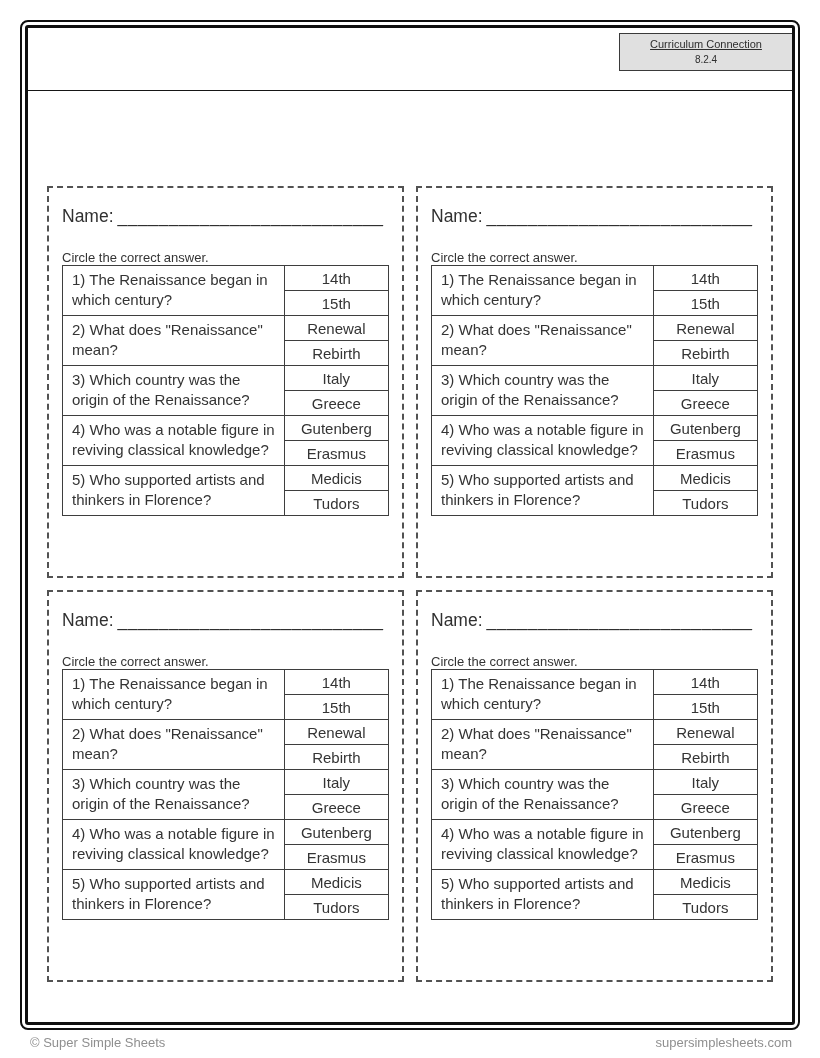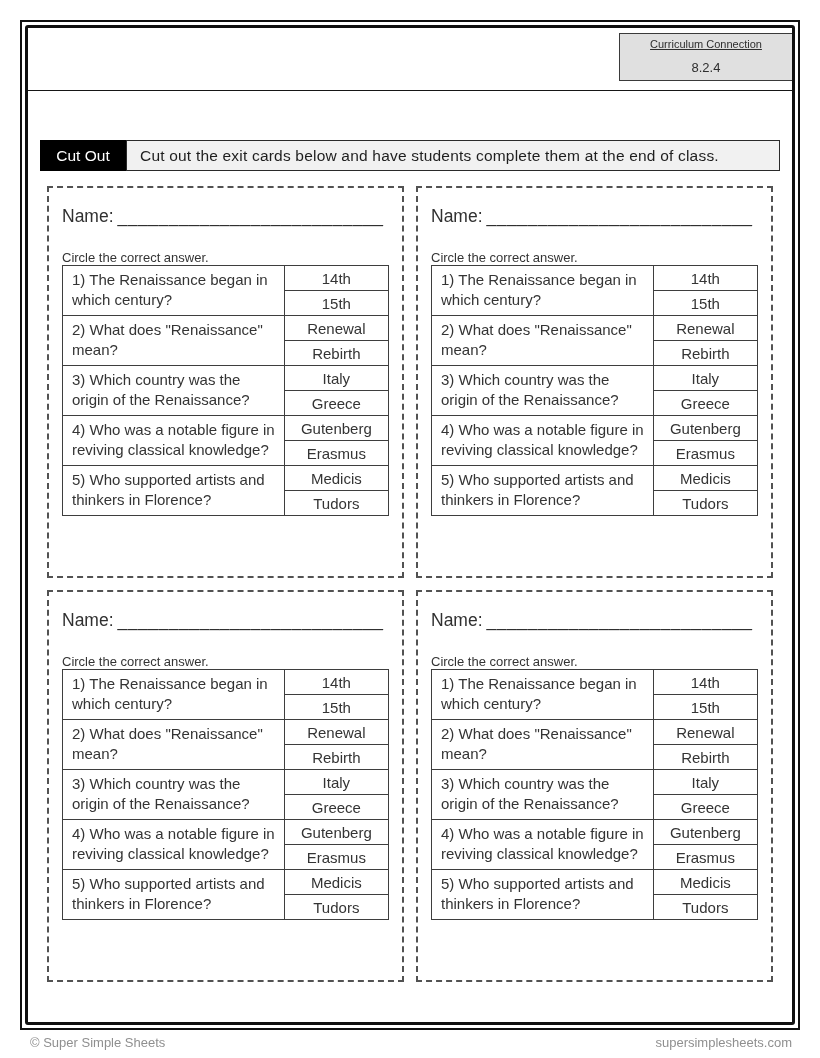--- a/index.html
+++ b/index.html
@@ -7,36 +7,36 @@
   body {
     font-family: "Liberation Sans", "DejaVu Sans", sans-serif;
     color: #383838;
     position: relative;
     overflow: hidden;
   }
 
   
   .outer-border {
     position: absolute; left: 20px; top: 20px; right: 20px; bottom: 28px;
-    border: 2.5px solid #0f0f0f; border-radius: 0;
+    border: 2.5px solid #0f0f0f; border-radius: 8px;
   }
   .inner-border {
     position: absolute; inset: 3px;
     border: 3px solid #0f0f0f; border-radius: 3px;
   }
 
   
   .curriculum-box {
     position: absolute; top: 5px; right: 0;
     width: 173px; padding: 4px 6px 5px;
     background: #e0e0e0; border: 1px solid #3a3a3a; border-right: none;
     text-align: center; z-index: 1;
   }
   .curriculum-title { font-size: 11px; color: #2e2e2e; text-decoration: underline; }
-  .curriculum-code  { font-size: 13px; color: #2e2e2e; margin-top: 10px; }
+  .curriculum-code  { font-size: 10px; color: #2e2e2e; margin-top: 4px; }
 
   .header-rule {
     position: absolute; left: 0; right: 0; top: 62px;
     height: 0; border-top: 1.5px solid #161616;
   }
   .title-box {
     position: absolute; top: 38px; left: 50%; transform: translateX(-50%);
     background: #ffffff; border: 1.5px solid #000000;
     padding: 4px 30px 7px; z-index: 2;
   }
@@ -108,24 +108,20 @@
   <div class="inner-border">
 
     <div class="curriculum-box">
       <div class="curriculum-title">Curriculum Connection</div>
       <div class="curriculum-code">8.2.4</div>
     </div>
 
     <div class="header-rule"></div>
 
 
-    <div class="cutout-bar">
-      <div class="cutout-label">Cut Out</div>
-      <div class="cutout-instruction">Cut out the exit cards below and have students complete them at the end of class.</div>
-    </div>
 
     <div class="cards-grid">
   <div class="card">
     <div class="name-row">
       <span class="name-label">Name:</span><span class="name-line">__________________________</span>
     </div>
     <div class="card-instruction">Circle the correct answer.</div>
     <table class="qa-table">
       <tbody>
               <tr>

